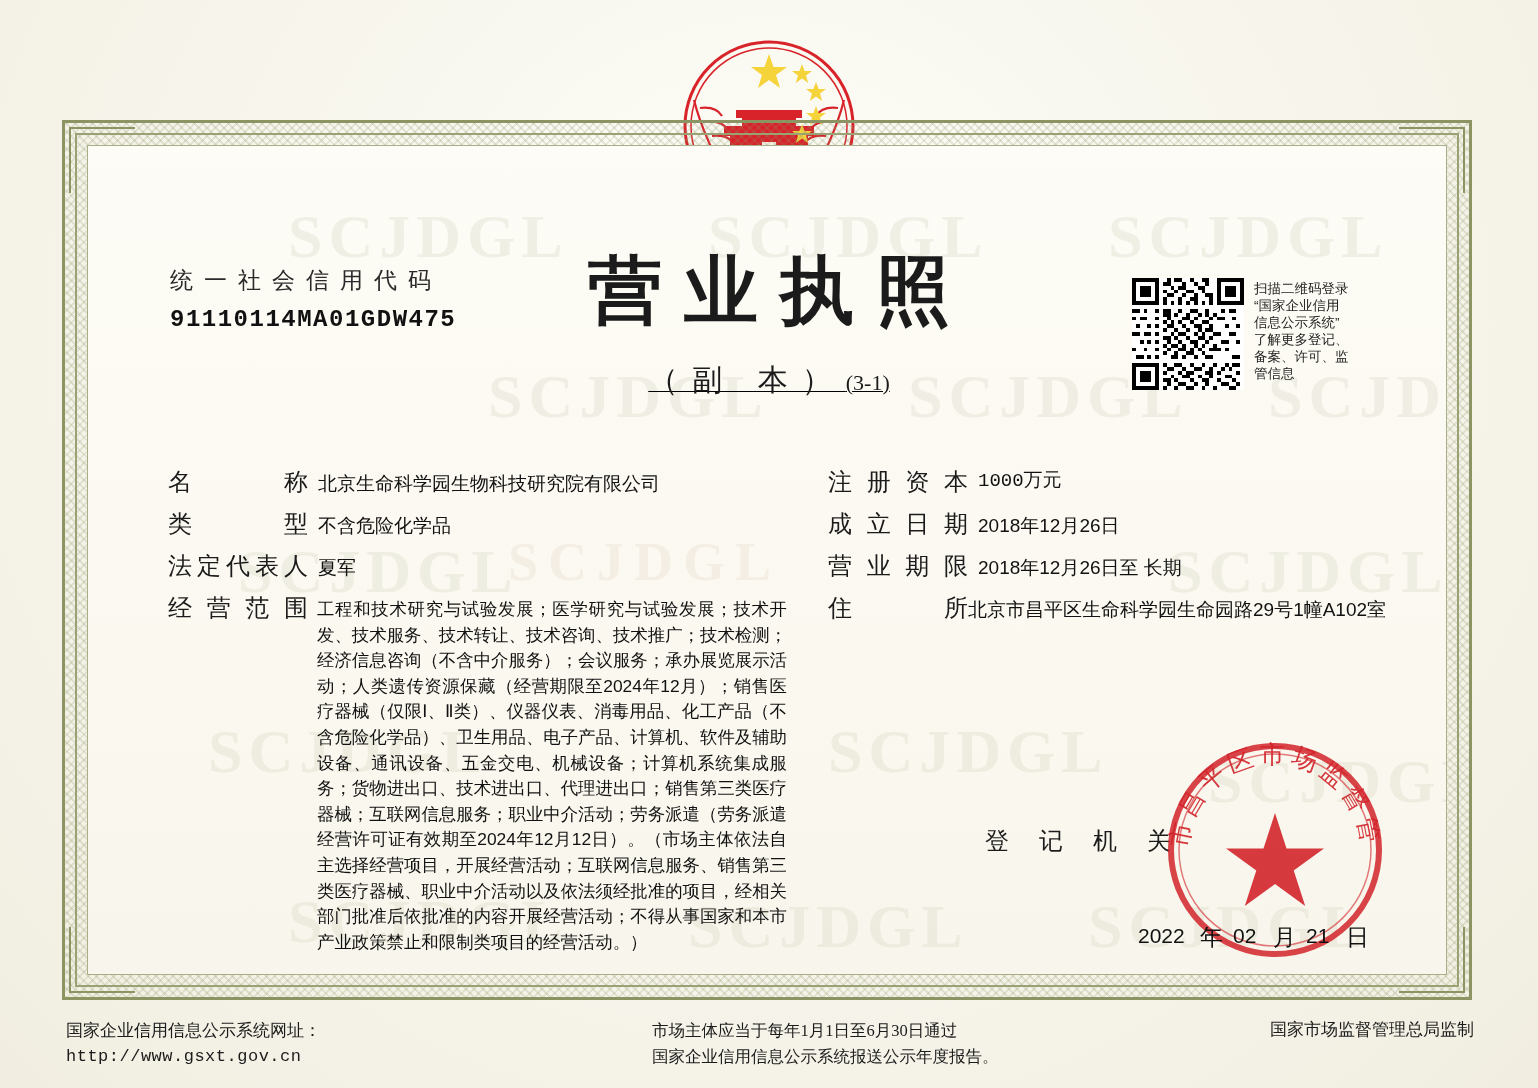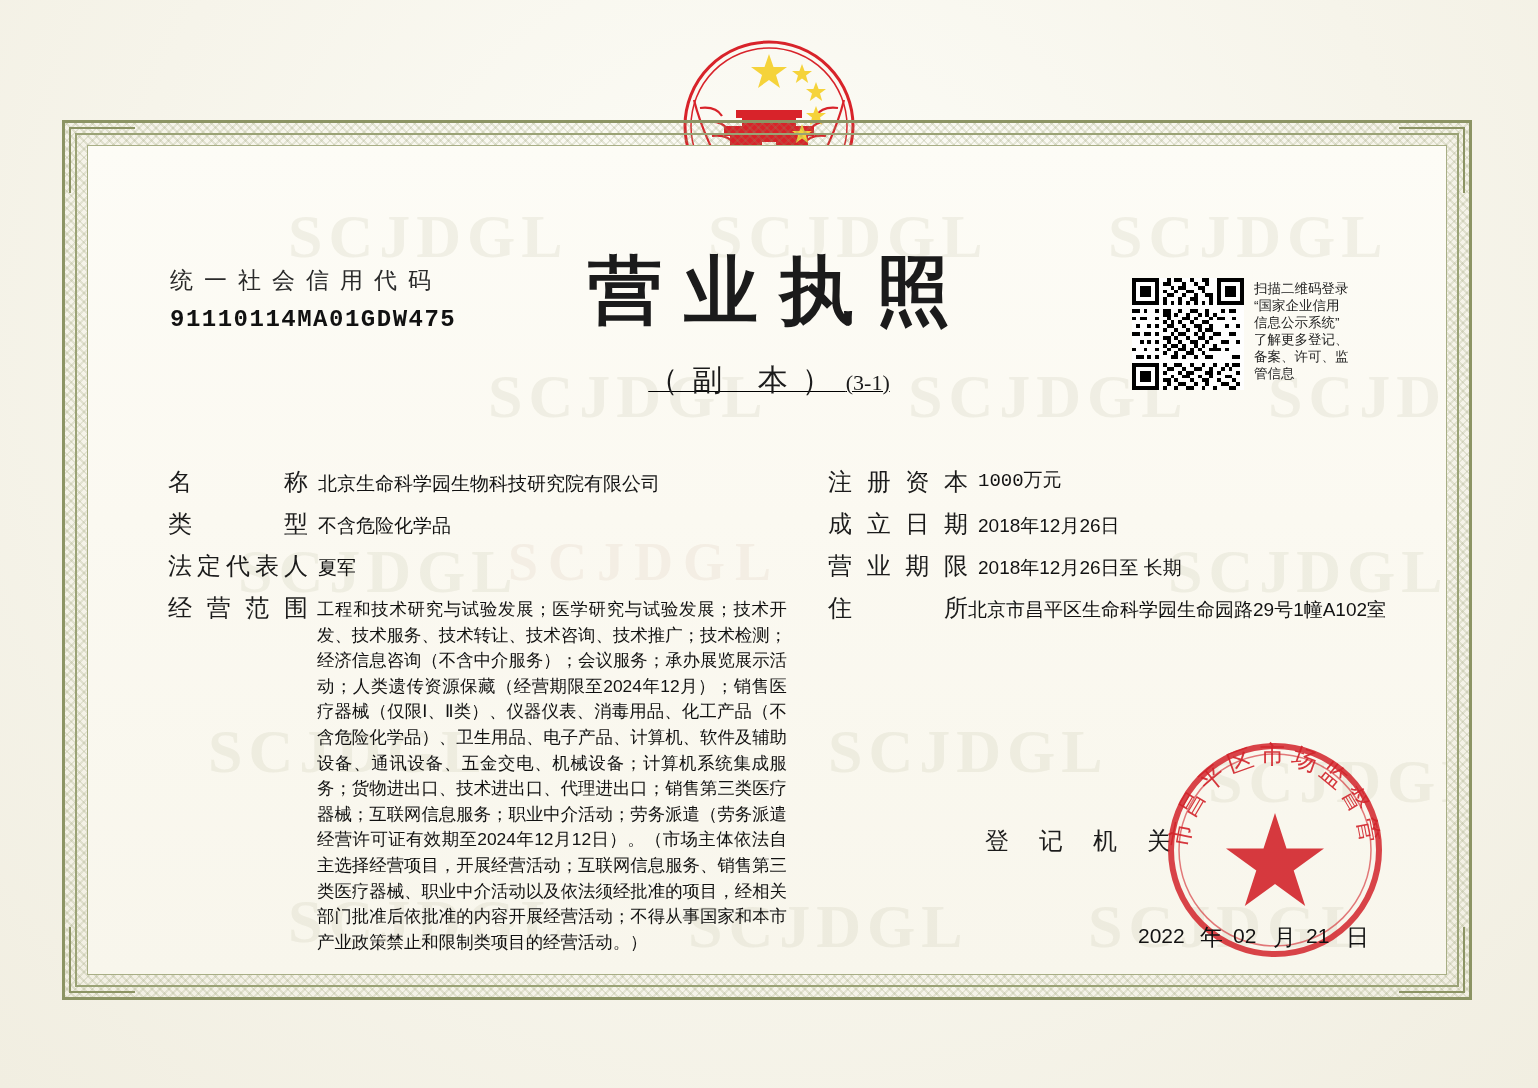--- a/index.html
+++ b/index.html
@@ -546,14 +546,25 @@
 
   <div class="date-line">
     <span class="dl-y">2022</span>
     <span class="dl-ych">年</span>
     <span class="dl-m">02</span>
     <span class="dl-mch">月</span>
     <span class="dl-d">21</span>
     <span class="dl-dch">日</span>
   </div>
 
+  <div class="footer">
+    <div class="f-left">
+      <div>国家企业信用信息公示系统网址：</div>
+      <div class="url">http://www.gsxt.gov.cn</div>
+    </div>
+    <div class="f-center">
+      <div>市场主体应当于每年1月1日至6月30日通过</div>
+      <div>国家企业信用信息公示系统报送公示年度报告。</div>
+    </div>
+    <div class="f-right">国家市场监督管理总局监制</div>
+  </div>
 
 </div>
 
 </body></html>

